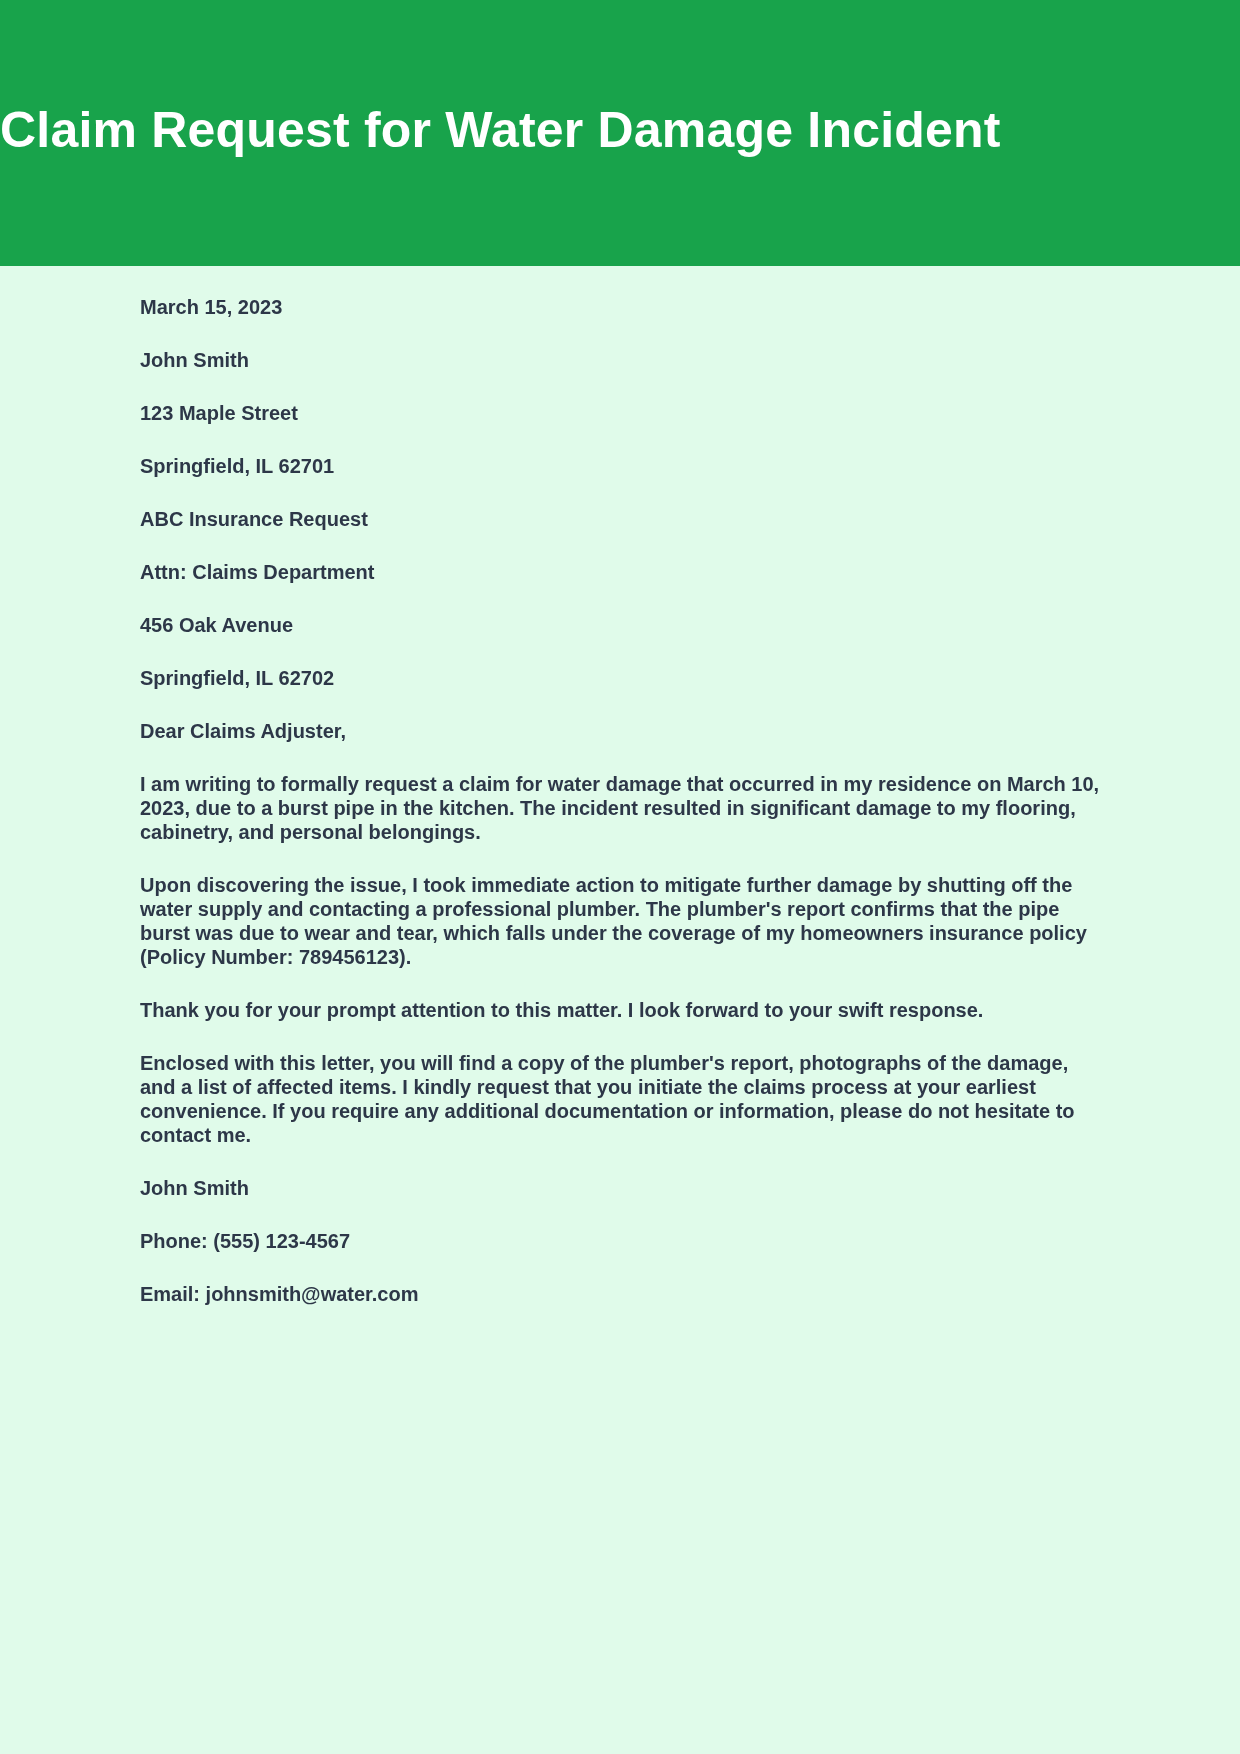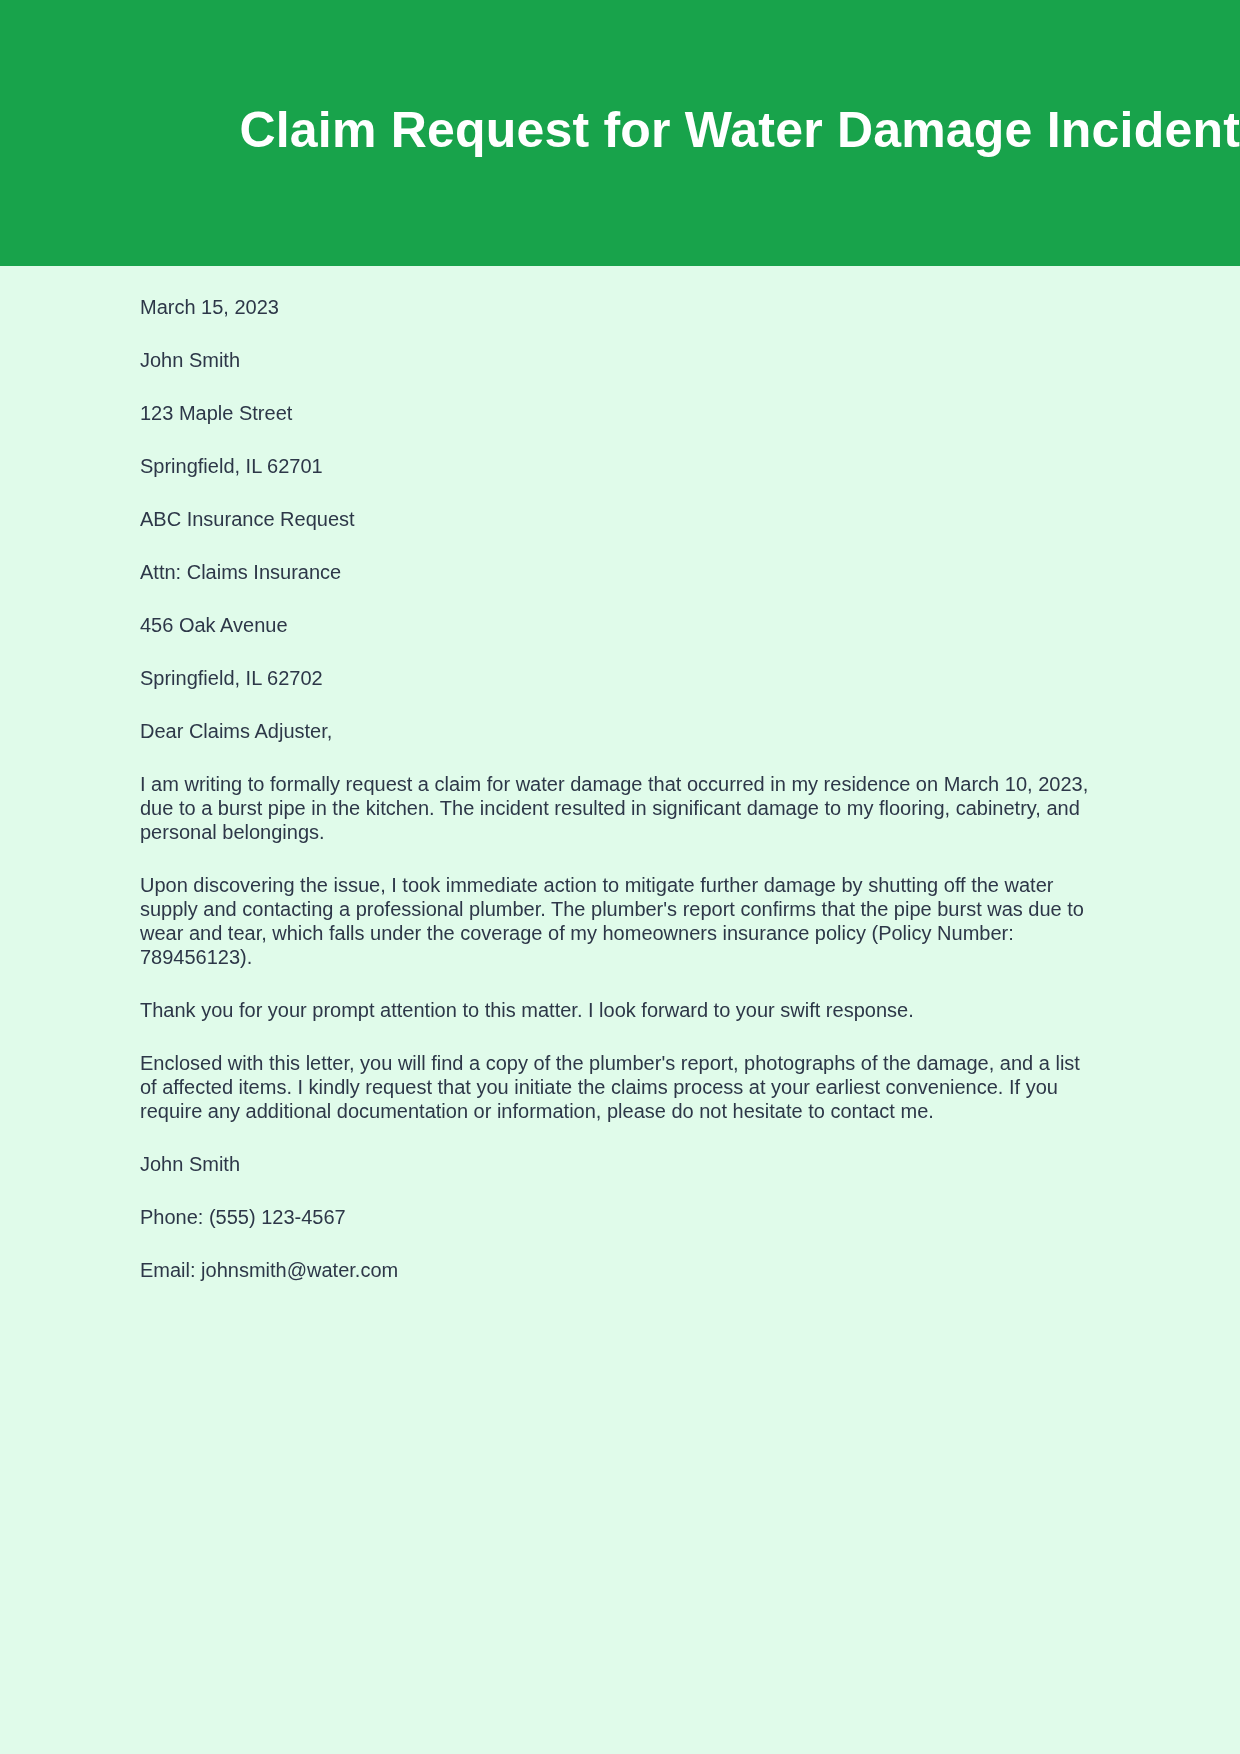--- a/index.html
+++ b/index.html
@@ -12,35 +12,36 @@
       background: #e0fbea;
       font-family: "Liberation Sans", sans-serif;
       color: #2d3748;
       overflow: hidden;
     }
     .header {
       background: #18a34b;
       height: 266px;
       display: flex;
       align-items: center;
-      justify-content: flex-end;
+      justify-content: flex-start;
       box-sizing: border-box;
       padding-bottom: 2px;
     }
     .header h1 {
       margin: 0;
       margin-top: -4px;
       color: #ffffff;
       font-size: 50px;
       font-weight: bold;
       letter-spacing: 0.2px;
     }
     .content {
       padding: 0 140px;
       padding-top: 29px;
+      font-weight: bold;
     }
     .content p {
       margin: 0 0 29px 0;
       font-size: 20px;
       line-height: 24px;
     }
   </style>
 </head>
 <body>
 
@@ -52,21 +53,21 @@
   <p>March 15, 2023</p>
 
   <section>
     <p>John Smith</p>
     <p>123 Maple Street</p>
     <p>Springfield, IL 62701</p>
   </section>
 
   <section>
     <p>ABC Insurance Request</p>
-    <p>Attn: Claims Insurance</p>
+    <p>Attn: Claims Department</p>
     <p>456 Oak Avenue</p>
     <p>Springfield, IL 62702</p>
   </section>
 
   <p>Dear Claims Adjuster,</p>
 
   <section>
     <p>I am writing to formally request a claim for water damage that occurred in my residence on March 10, 2023, due to a burst pipe in the kitchen. The incident resulted in significant damage to my flooring, cabinetry, and personal belongings.</p>
     <p>Upon discovering the issue, I took immediate action to mitigate further damage by shutting off the water supply and contacting a professional plumber. The plumber's report confirms that the pipe burst was due to wear and tear, which falls under the coverage of my homeowners insurance policy (Policy Number: 789456123).</p>
     <p>Thank you for your prompt attention to this matter. I look forward to your swift response.</p>

